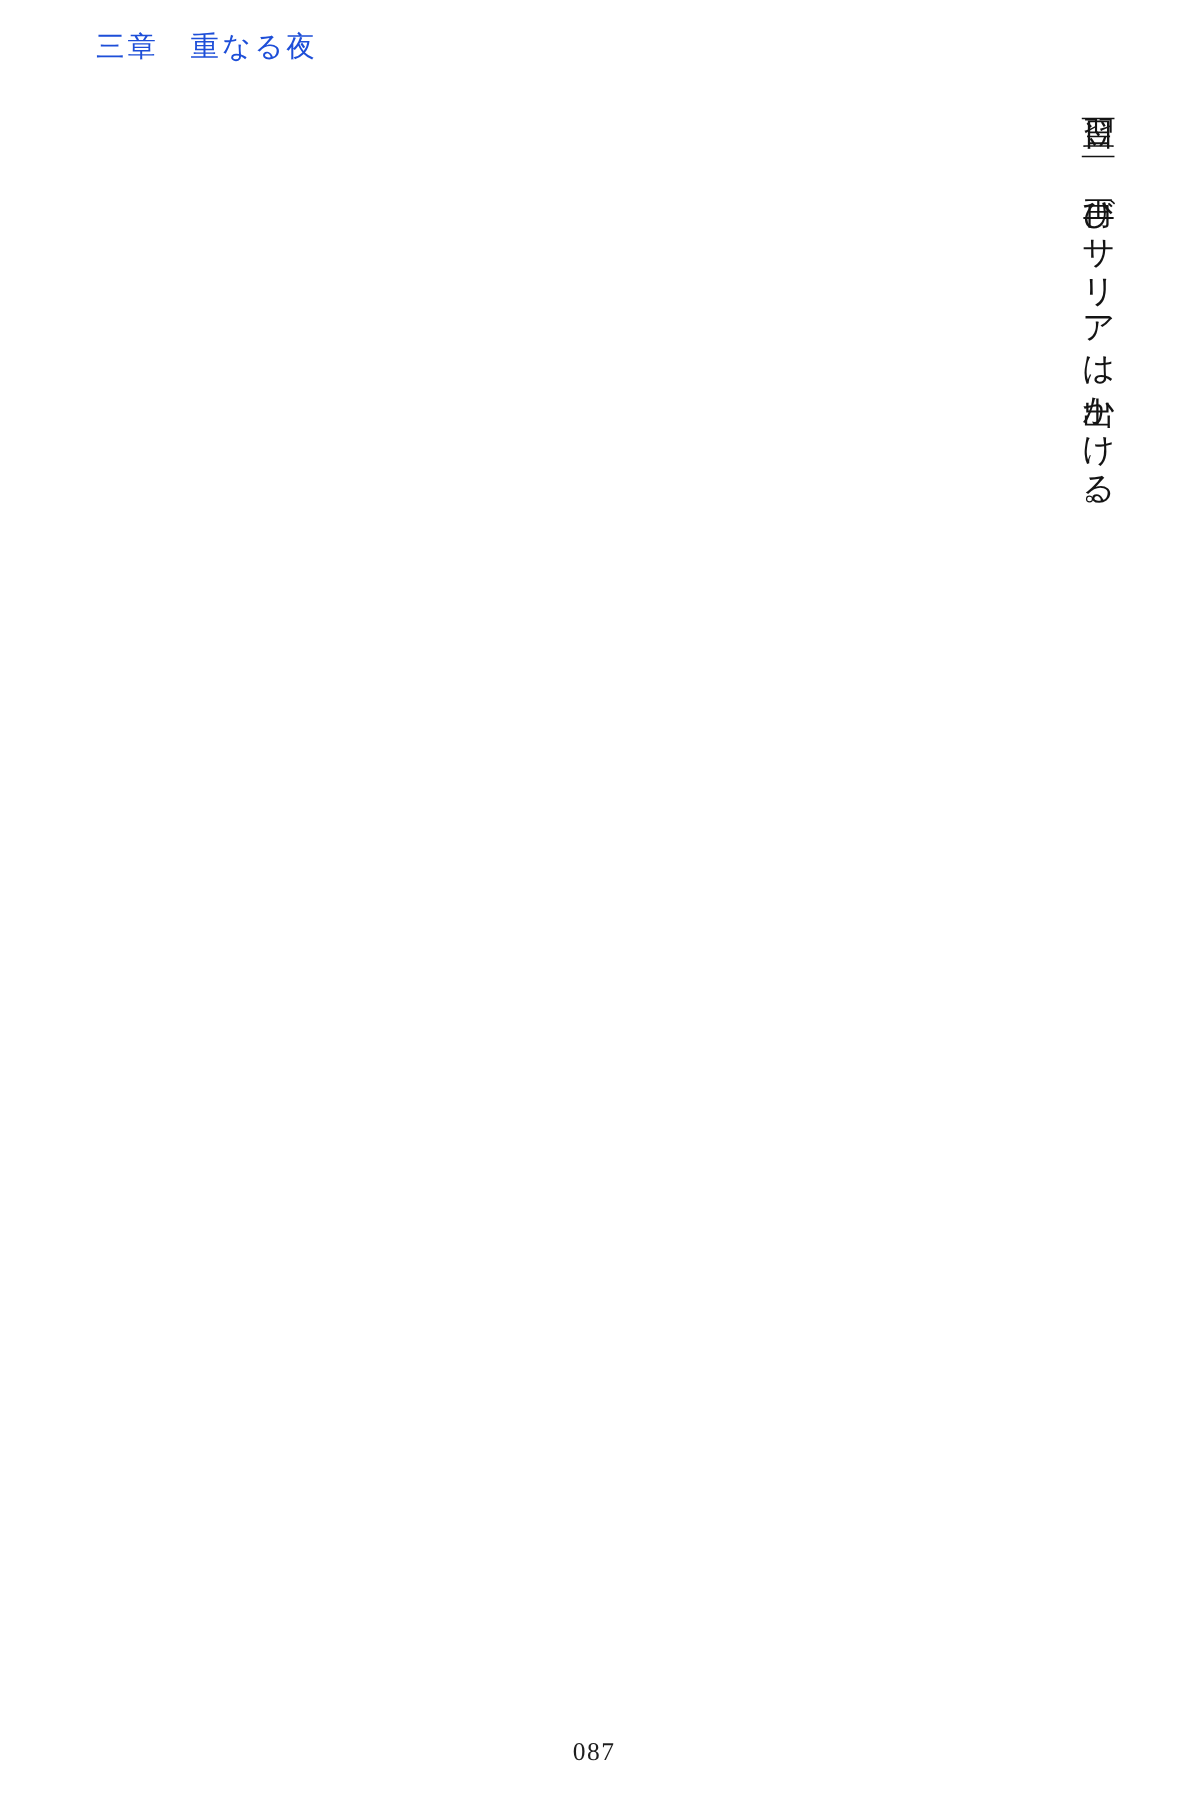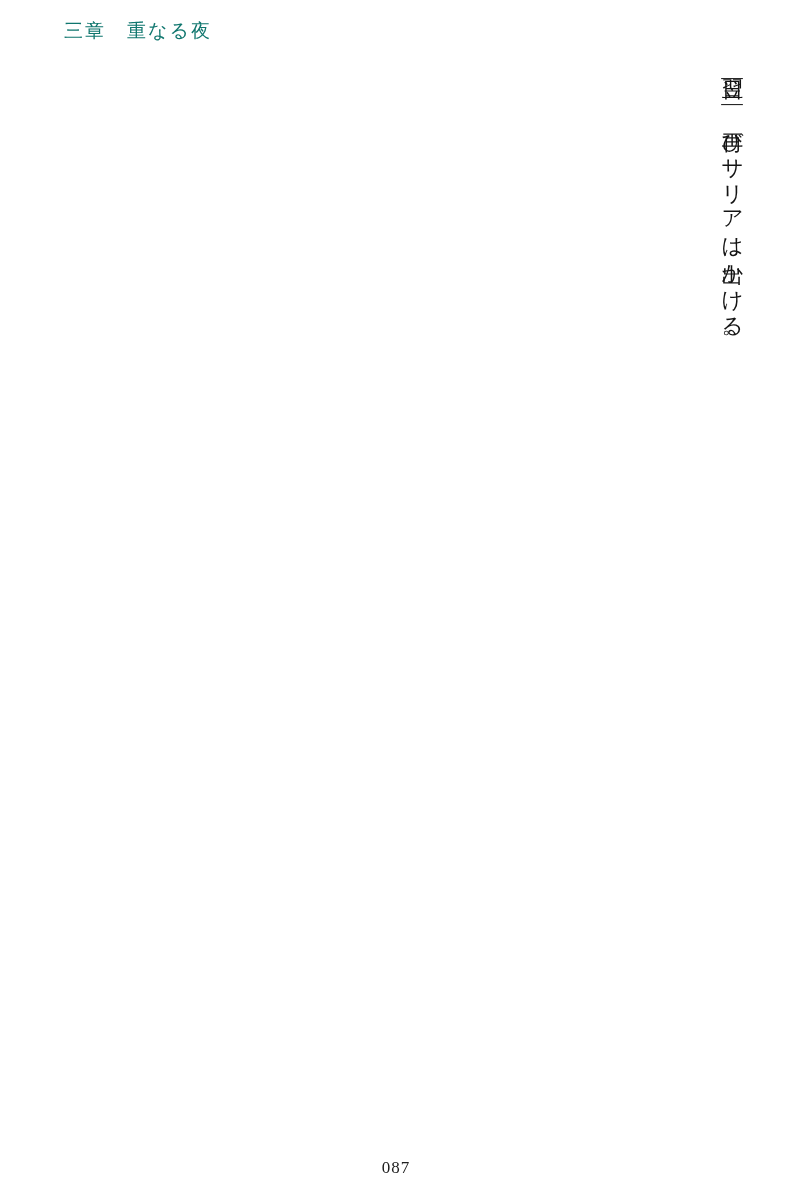--- a/index.html
+++ b/index.html
@@ -22,21 +22,21 @@
     box-sizing: border-box;
   }
 
   
   .running-head {
     position: absolute;
     top: 18px;
     left: 64px;
     font-size: 19px;
     letter-spacing: 2px;
-    color: #0f766e;
+    color: #1d4ed8;
     white-space: nowrap;
   }
 
   
   .body-area {
     position: absolute;
     top: 62px;
     left: 40px;
     right: 40px;
     height: 1070px;

